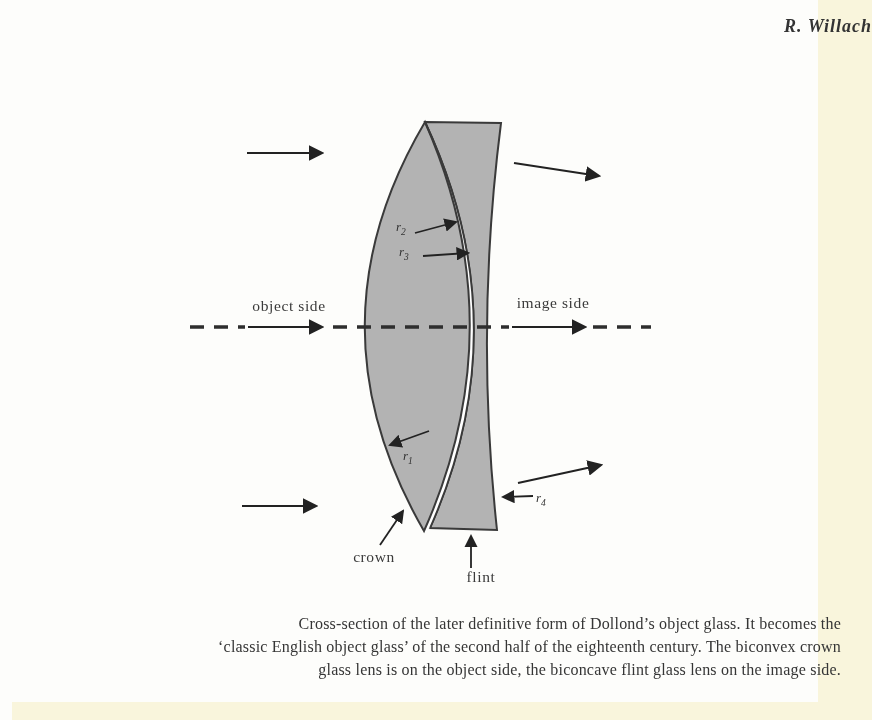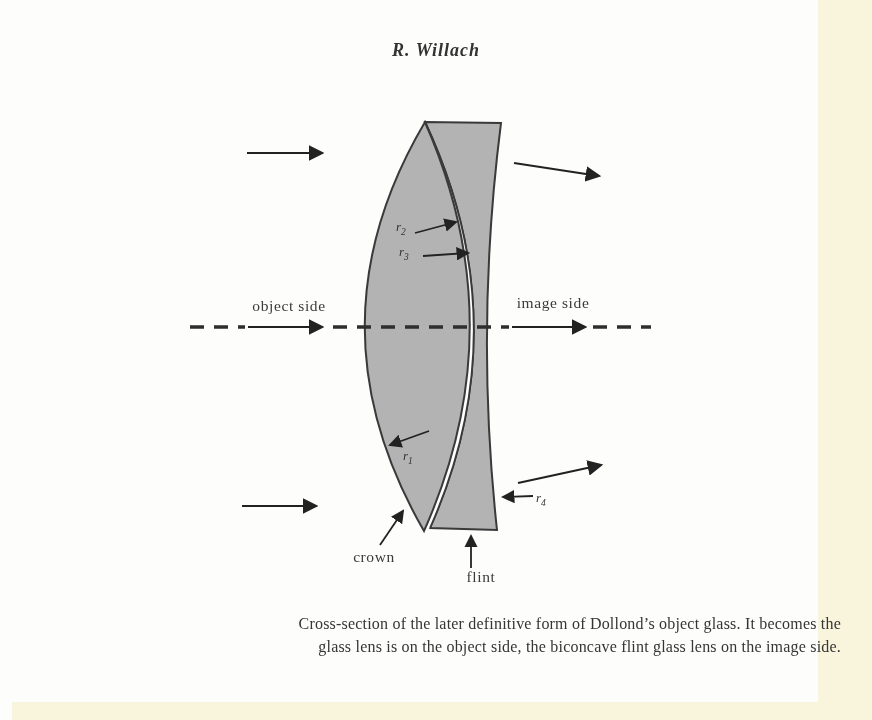--- a/index.html
+++ b/index.html
@@ -10,21 +10,21 @@
   .page{
     position:relative; width:872px; height:720px; overflow:hidden;
     background:var(--page_bg);
     font-family:"Liberation Serif", serif; color:var(--ink);
   }
   .edge-right{position:absolute; top:0; left:818px; width:54px; height:720px;
     background:var(--page_edge);}
   .edge-bottom{position:absolute; top:702px; left:12px; width:860px; height:18px;
     background:var(--page_edge);}
   .header{
-    position:absolute; top:40px; left:0; width:872px; text-align:center;
+    position:absolute; top:16px; left:0; width:872px; text-align:right;
     font-style:italic; font-weight:600; font-size:18px; letter-spacing:1px;
     color:#333;
   }
   svg.diagram{position:absolute; top:0; left:0;}
   .lens{fill:var(--lens_fill); stroke:var(--lens_outline); stroke-width:2;}
   .gap{fill:#ffffff; stroke:none;}
   .edgeline{fill:none; stroke:var(--lens_outline); stroke-width:1.8;}
   .axis-dash{stroke:var(--ink); stroke-width:3.4; stroke-dasharray:14 10;}
   .arrow{stroke:#222; stroke-width:2.1; fill:none;}
   .leader{stroke:#222; stroke-width:1.8; fill:none;}
@@ -91,16 +91,17 @@
     <text class="dlabel" text-anchor="middle" x="481" y="582">flint</text>
 
     <text class="rlab" x="403" y="460"><tspan>r</tspan><tspan class="rsub" dy="4">1</tspan></text>
     <text class="rlab" x="396" y="231"><tspan>r</tspan><tspan class="rsub" dy="4">2</tspan></text>
     <text class="rlab" x="399" y="256"><tspan>r</tspan><tspan class="rsub" dy="4">3</tspan></text>
     <text class="rlab" x="536" y="502"><tspan>r</tspan><tspan class="rsub" dy="4">4</tspan></text>
   </svg>
 
   <div class="caption">
     <div class="cap-line cap-line-1">Cross-section of the later definitive form of Dollond’s object glass. It becomes the</div>
+    <div class="cap-line">‘classic English object glass’ of the second half of the eighteenth century. The biconvex crown</div>
     <div class="cap-line">glass lens is on the object side, the biconcave flint glass lens on the image side.</div>
   </div>
 
 </div>
 
 </body></html>

